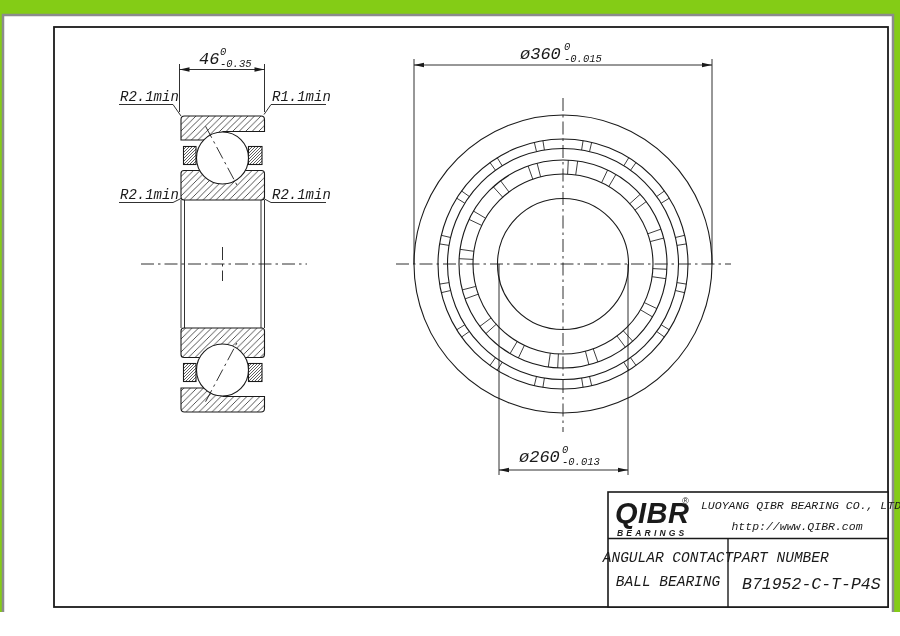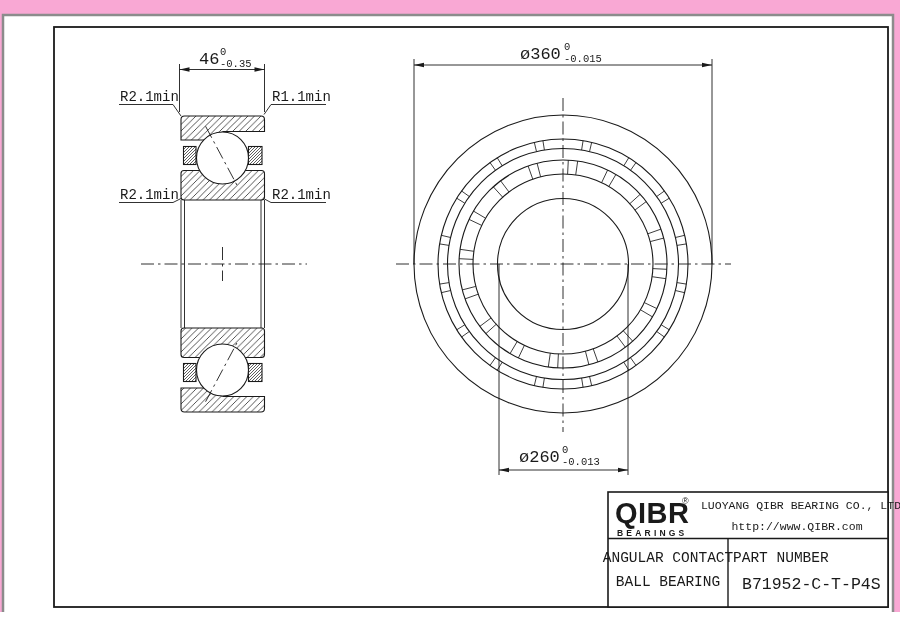--- a/index.html
+++ b/index.html
@@ -1,16 +1,16 @@
 <!DOCTYPE html>
 <html><head>
 <meta charset="utf-8">
 <style>
   html,body{margin:0;padding:0;background:#ffffff;}
-  .stage{position:relative;width:900px;height:612px;background:#f9a8d4;overflow:hidden;}
+  .stage{position:relative;width:900px;height:612px;background:#84cc16;overflow:hidden;font-style:italic;}
   svg{position:absolute;left:0;top:0;}
   .ln{stroke:#1a1a1a;stroke-width:1.1;fill:none;}
   .thin{stroke:#1a1a1a;stroke-width:0.9;fill:none;}
   .part{stroke:#1a1a1a;stroke-width:1.1;}
   .cl{stroke:#1a1a1a;stroke-width:0.9;fill:none;stroke-dasharray:13 4 2.5 4;}
   .dim{stroke:#1a1a1a;stroke-width:0.9;fill:none;}
   .arrow{fill:#1a1a1a;stroke:none;}
   .bridges line{stroke:#1a1a1a;stroke-width:0.85;}
   text{fill:#1a1a1a;font-family:"Liberation Mono","DejaVu Sans Mono",monospace;}
   .t-dim{font-size:17px;}

